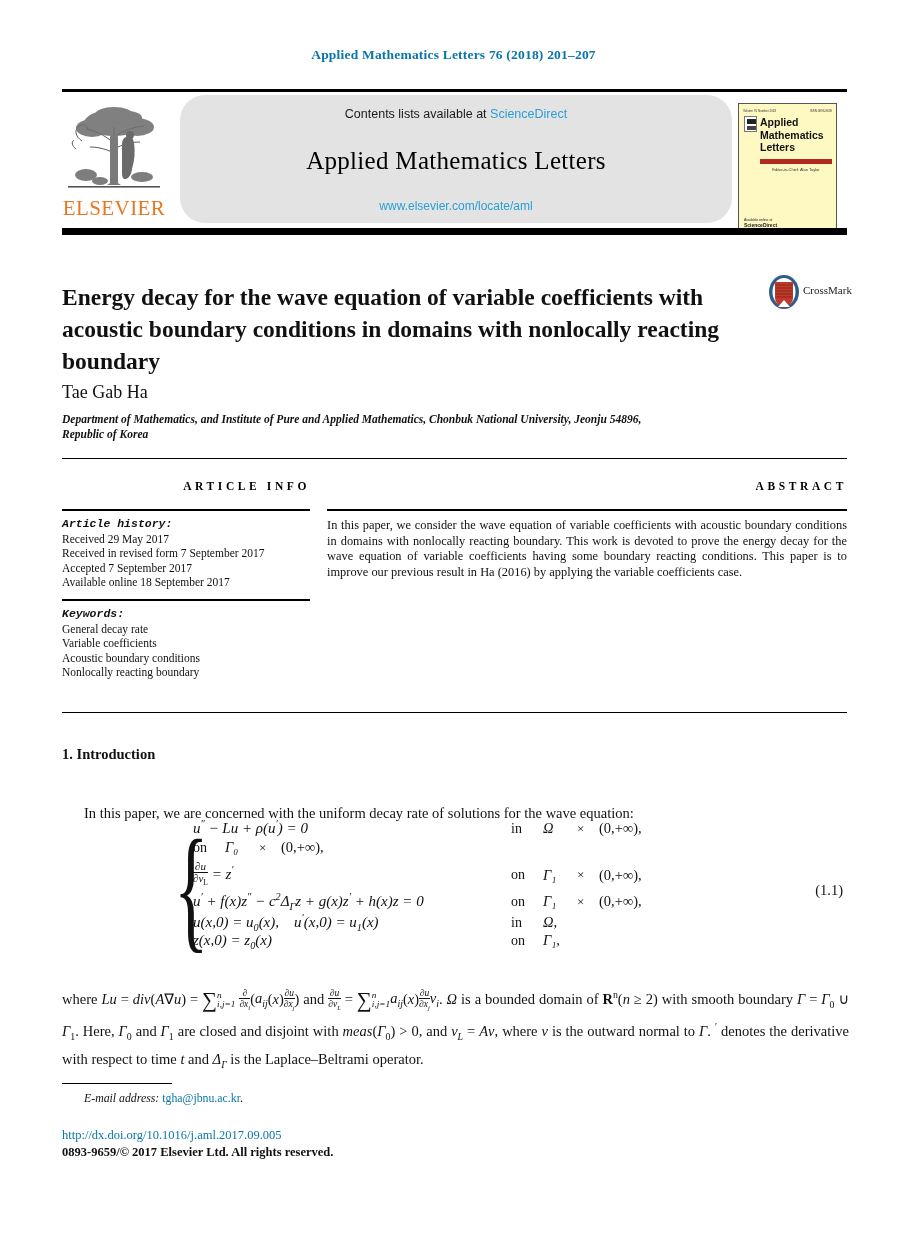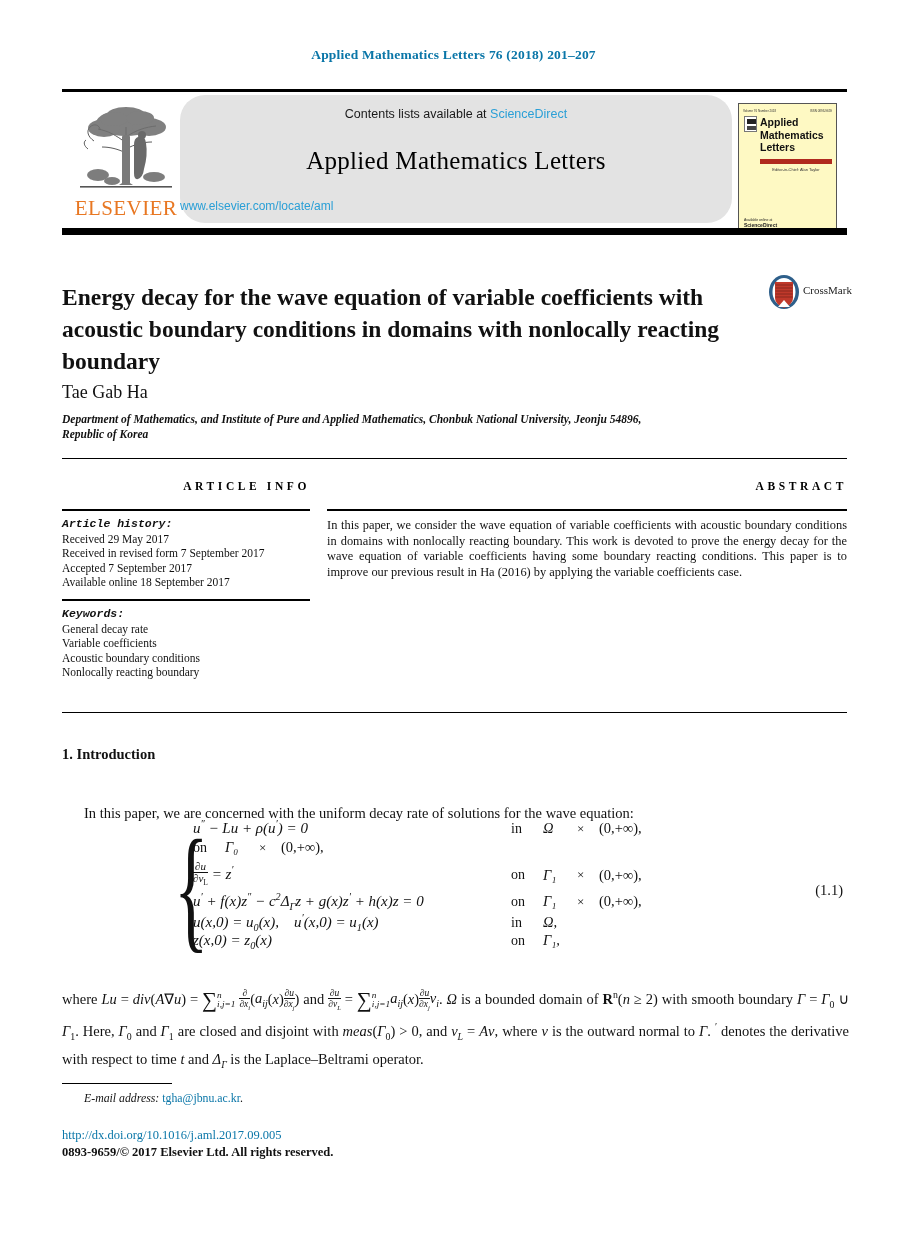--- a/index.html
+++ b/index.html
@@ -47,21 +47,20 @@
     position: absolute;
     left: 62px; top: 95px;
     width: 785px;
     height: 128px;
   }
   .elsevier-logo {
     position: absolute;
     left: 0; top: 0;
     width: 104px;
     height: 128px;
-    margin-left: 12px;
   }
   .elsevier-tree-box {
     position: absolute;
     left: 2px; top: 2px;
     width: 100px;
     height: 97px;
     overflow: hidden;
   }
   .elsevier-wordmark {
     position: absolute;
@@ -100,21 +99,21 @@
     text-align: center;
     font-family: "Liberation Serif", serif;
     font-size: 25px;
     color: #000000;
     letter-spacing: 0.3px;
   }
   .banner-url {
     position: absolute;
     left: 0; bottom: 10px;
     width: 552px;
-    text-align: left;
+    text-align: center;
     font-family: "Liberation Sans", sans-serif;
     font-size: 12px;
     color: #2a9fd6;
   }
   .journal-cover {
     position: absolute;
     left: 676px; top: -4px;
     width: 99px;
     height: 132px;
     background: #fef9c3;

